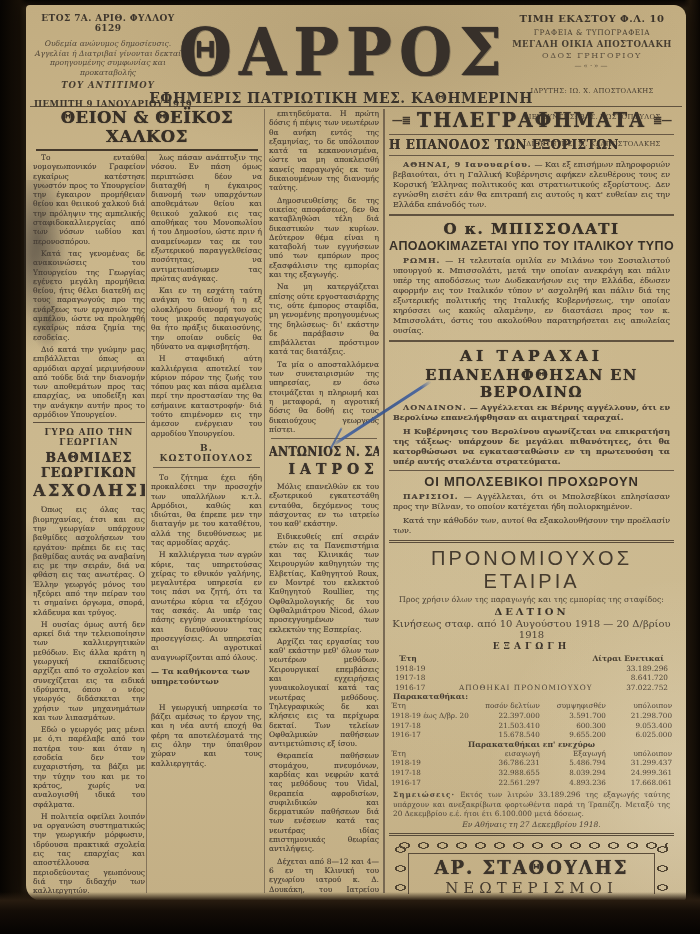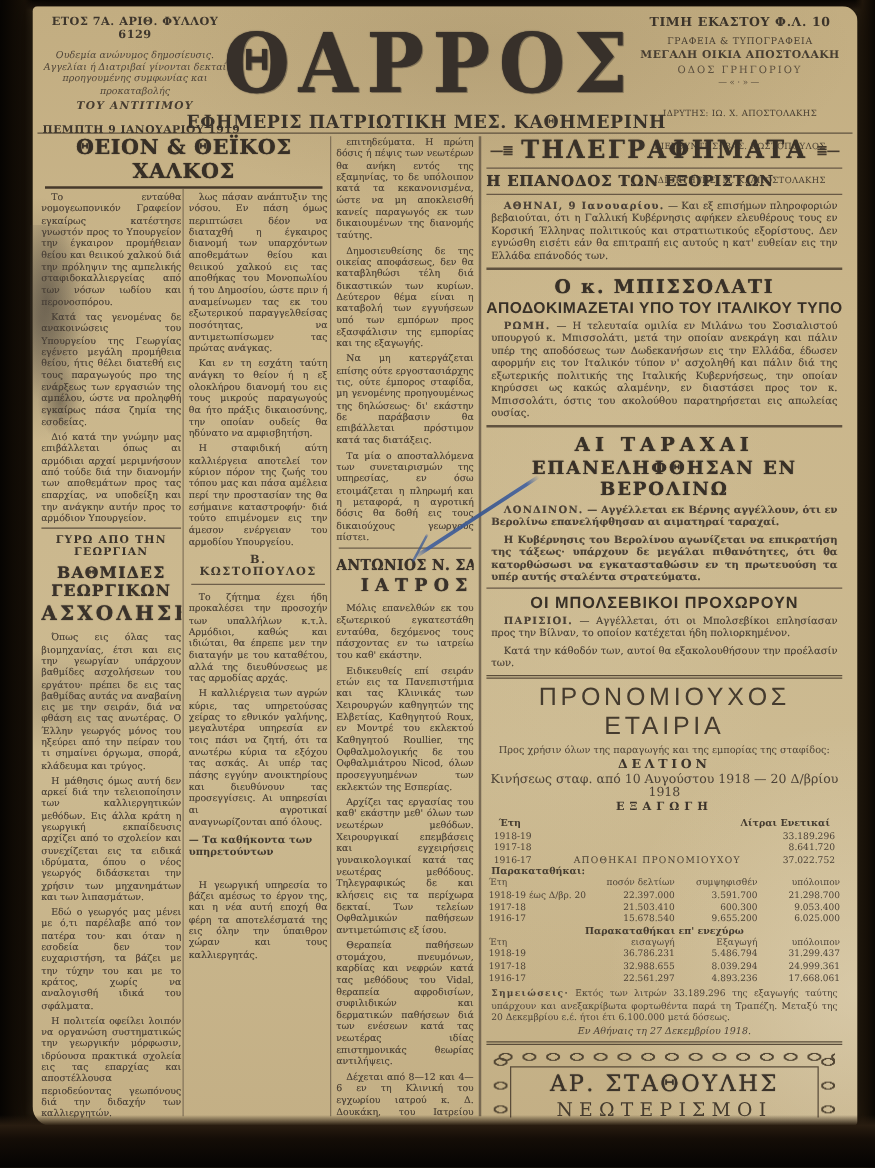--- a/index.html
+++ b/index.html
@@ -104,21 +104,21 @@
   .tbl-cap.c{text-align:center;}
   .notes{font-size:7.3px;line-height:9.4px;text-align:justify;color:#4c4237;margin:3px 4px 1px;}
   .comp-date{font-size:7.6px;color:#4c4237;margin:2px 0 2px;text-align:center;font-style:italic;}
   
   .ad-wrap{margin:4px 6px 0;position:relative;padding:13px;height:118px;}
   .chain{position:absolute;background-image:radial-gradient(ellipse 7px 4px at center, rgba(0,0,0,0) 52%, #4f4331 56%, #4f4331 78%, rgba(0,0,0,0) 82%);}
   .chain.h{left:0;right:0;height:11px;background-size:19px 11px;background-repeat:repeat-x;}
   .chain.v{top:0;bottom:0;width:11px;background-size:11px 19px;background-repeat:repeat-y;}
   .chain.t{top:0;} .chain.l{left:0;} .chain.r{right:0;}
   .ad-inner{border:1px solid #5a4c3a;height:100%;text-align:center;padding-top:3px;overflow:hidden;}
-  .ad-name{font-size:18px;font-weight:normal;letter-spacing:2px;color:#3b332a;text-shadow:0 0 .8px #3b332a;}
+  .ad-name{font-size:18px;font-weight:bold;letter-spacing:2px;color:#3b332a;text-shadow:0 0 .8px #3b332a;}
   .ad-line2{font-size:15px;letter-spacing:5px;color:#453b2e;margin-top:1px;}
   .ad-line3{font-size:7px;color:#4c4237;margin-top:2px;}
   
   .pen{position:absolute;z-index:3;border-radius:3px;
     background:linear-gradient(90deg,rgba(62,92,158,0) 0%,#41609f 10%,#35548f 55%,#41609f 90%,rgba(62,92,158,0));
     opacity:.9;}
   #pen1{left:332px;top:444px;width:118px;height:2.6px;transform:rotate(-33deg);transform-origin:left center;}
   #pen2{left:330px;top:449px;width:26px;height:2.2px;transform:rotate(-62deg);transform-origin:left center;opacity:.75;}
   .band{position:absolute;left:0;right:0;bottom:0;height:42px;z-index:5;
     background:linear-gradient(0deg,#050302 0%,#140d07 55%,#281c10 80%,rgba(40,28,16,0) 100%);}
@@ -159,21 +159,21 @@
 
   <div class="col" id="col1">
     <div class="spacer46"></div>
     <p class="bt">Το ενταύθα νομογεωπονικόν Γραφείον εγκαίρως κατέστησε γνωστόν προς το Υπουργείον την έγκαιρον προμήθειαν θείου και θειικού χαλκού διά την πρόληψιν της αμπελικής σταφιδοκαλλιεργείας από των νόσων ιωδίου και περονοσπόρου.</p>
     <p class="bt">Κατά τας γενομένας δε ανακοινώσεις του Υπουργείου της Γεωργίας εγένετο μεγάλη προμήθεια θείου, ήτις θέλει διατεθή εις τους παραγωγούς προ της ενάρξεως των εργασιών της αμπέλου, ώστε να προληφθή εγκαίρως πάσα ζημία της εσοδείας.</p>
     <p class="bt">Διό κατά την γνώμην μας επιβάλλεται όπως αι αρμόδιαι αρχαί μεριμνήσουν από τούδε διά την διανομήν των αποθεμάτων προς τας επαρχίας, να υποδείξη και την ανάγκην αυτήν προς το αρμόδιον Υπουργείον.</p>
     <div class="kicker">ΓΥΡΩ ΑΠΟ ΤΗΝ ΓΕΩΡΓΙΑΝ</div>
     <div class="farm-t1">ΒΑΘΜΙΔΕΣ ΓΕΩΡΓΙΚΩΝ</div>
     <div class="farm-t2">ΑΣΧΟΛΗΣΕΩΝ</div>
     <p class="bt">Όπως εις όλας τας βιομηχανίας, έτσι και εις την γεωργίαν υπάρχουν βαθμίδες ασχολήσεων του εργάτου· πρέπει δε εις τας βαθμίδας αυτάς να αναβαίνη εις με την σειράν, διά να φθάση εις τας ανωτέρας. Ο Έλλην γεωργός μόνος του ηξεύρει από την πείραν του τι σημαίνει όργωμα, σπορά, κλάδευμα και τρύγος.</p>
-    <p class="bt">Η μάθησις όμως αυτή δεν αρκεί διά την τελειοποίησιν των καλλιεργητικών μεθόδων. Εις άλλα κράτη η γεωργική εκπαίδευσις αρχίζει από το σχολείον και συνεχίζεται εις τα ειδικά ιδρύματα, όπου ο νέος γεωργός διδάσκεται την χρήσιν των μηχανημάτων και των λιπασμάτων.</p>
+    <p class="bt">Η ουσίας όμως αυτή δεν αρκεί διά την τελειοποίησιν των καλλιεργητικών μεθόδων. Εις άλλα κράτη η γεωργική εκπαίδευσις αρχίζει από το σχολείον και συνεχίζεται εις τα ειδικά ιδρύματα, όπου ο νέος γεωργός διδάσκεται την χρήσιν των μηχανημάτων και των λιπασμάτων.</p>
     <p class="bt">Εδώ ο γεωργός μας μένει με ό,τι παρέλαβε από τον πατέρα του· και όταν η εσοδεία δεν τον ευχαριστήση, τα βάζει με την τύχην του και με το κράτος, χωρίς να αναλογισθή ιδικά του σφάλματα.</p>
     <p class="bt">Η πολιτεία οφείλει λοιπόν να οργανώση συστηματικώς την γεωργικήν μόρφωσιν, ιδρύουσα πρακτικά σχολεία εις τας επαρχίας και αποστέλλουσα περιοδεύοντας γεωπόνους διά την διδαχήν των καλλιεργητών.</p>
 
   </div>
 
   <div class="col" id="col2">
     <div class="spacer46"></div>
     <p class="bt">λως πάσαν ανάπτυξιν της νόσου. Εν πάση όμως περιπτώσει δέον να διαταχθή η έγκαιρος διανομή των υπαρχόντων αποθεμάτων θείου και θειικού χαλκού εις τας αποθήκας του Μονοπωλίου ή του Δημοσίου, ώστε πριν ή αναμείνωμεν τας εκ του εξωτερικού παραγγελθείσας ποσότητας, να αντιμετωπίσωμεν τας πρώτας ανάγκας.</p>
     <p class="bt">Και εν τη εσχάτη ταύτη ανάγκη το θείον ή η εξ ολοκλήρου διανομή του εις τους μικρούς παραγωγούς θα ήτο πράξις δικαιοσύνης, την οποίαν ουδείς θα ηδύνατο να αμφισβητήση.</p>
     <p class="bt">Η σταφιδική αύτη καλλιέργεια αποτελεί τον κύριον πόρον της ζωής του τόπου μας και πάσα αμέλεια περί την προστασίαν της θα εσήμαινε καταστροφήν· διά τούτο επιμένομεν εις την άμεσον ενέργειαν του αρμοδίου Υπουργείου.</p>

